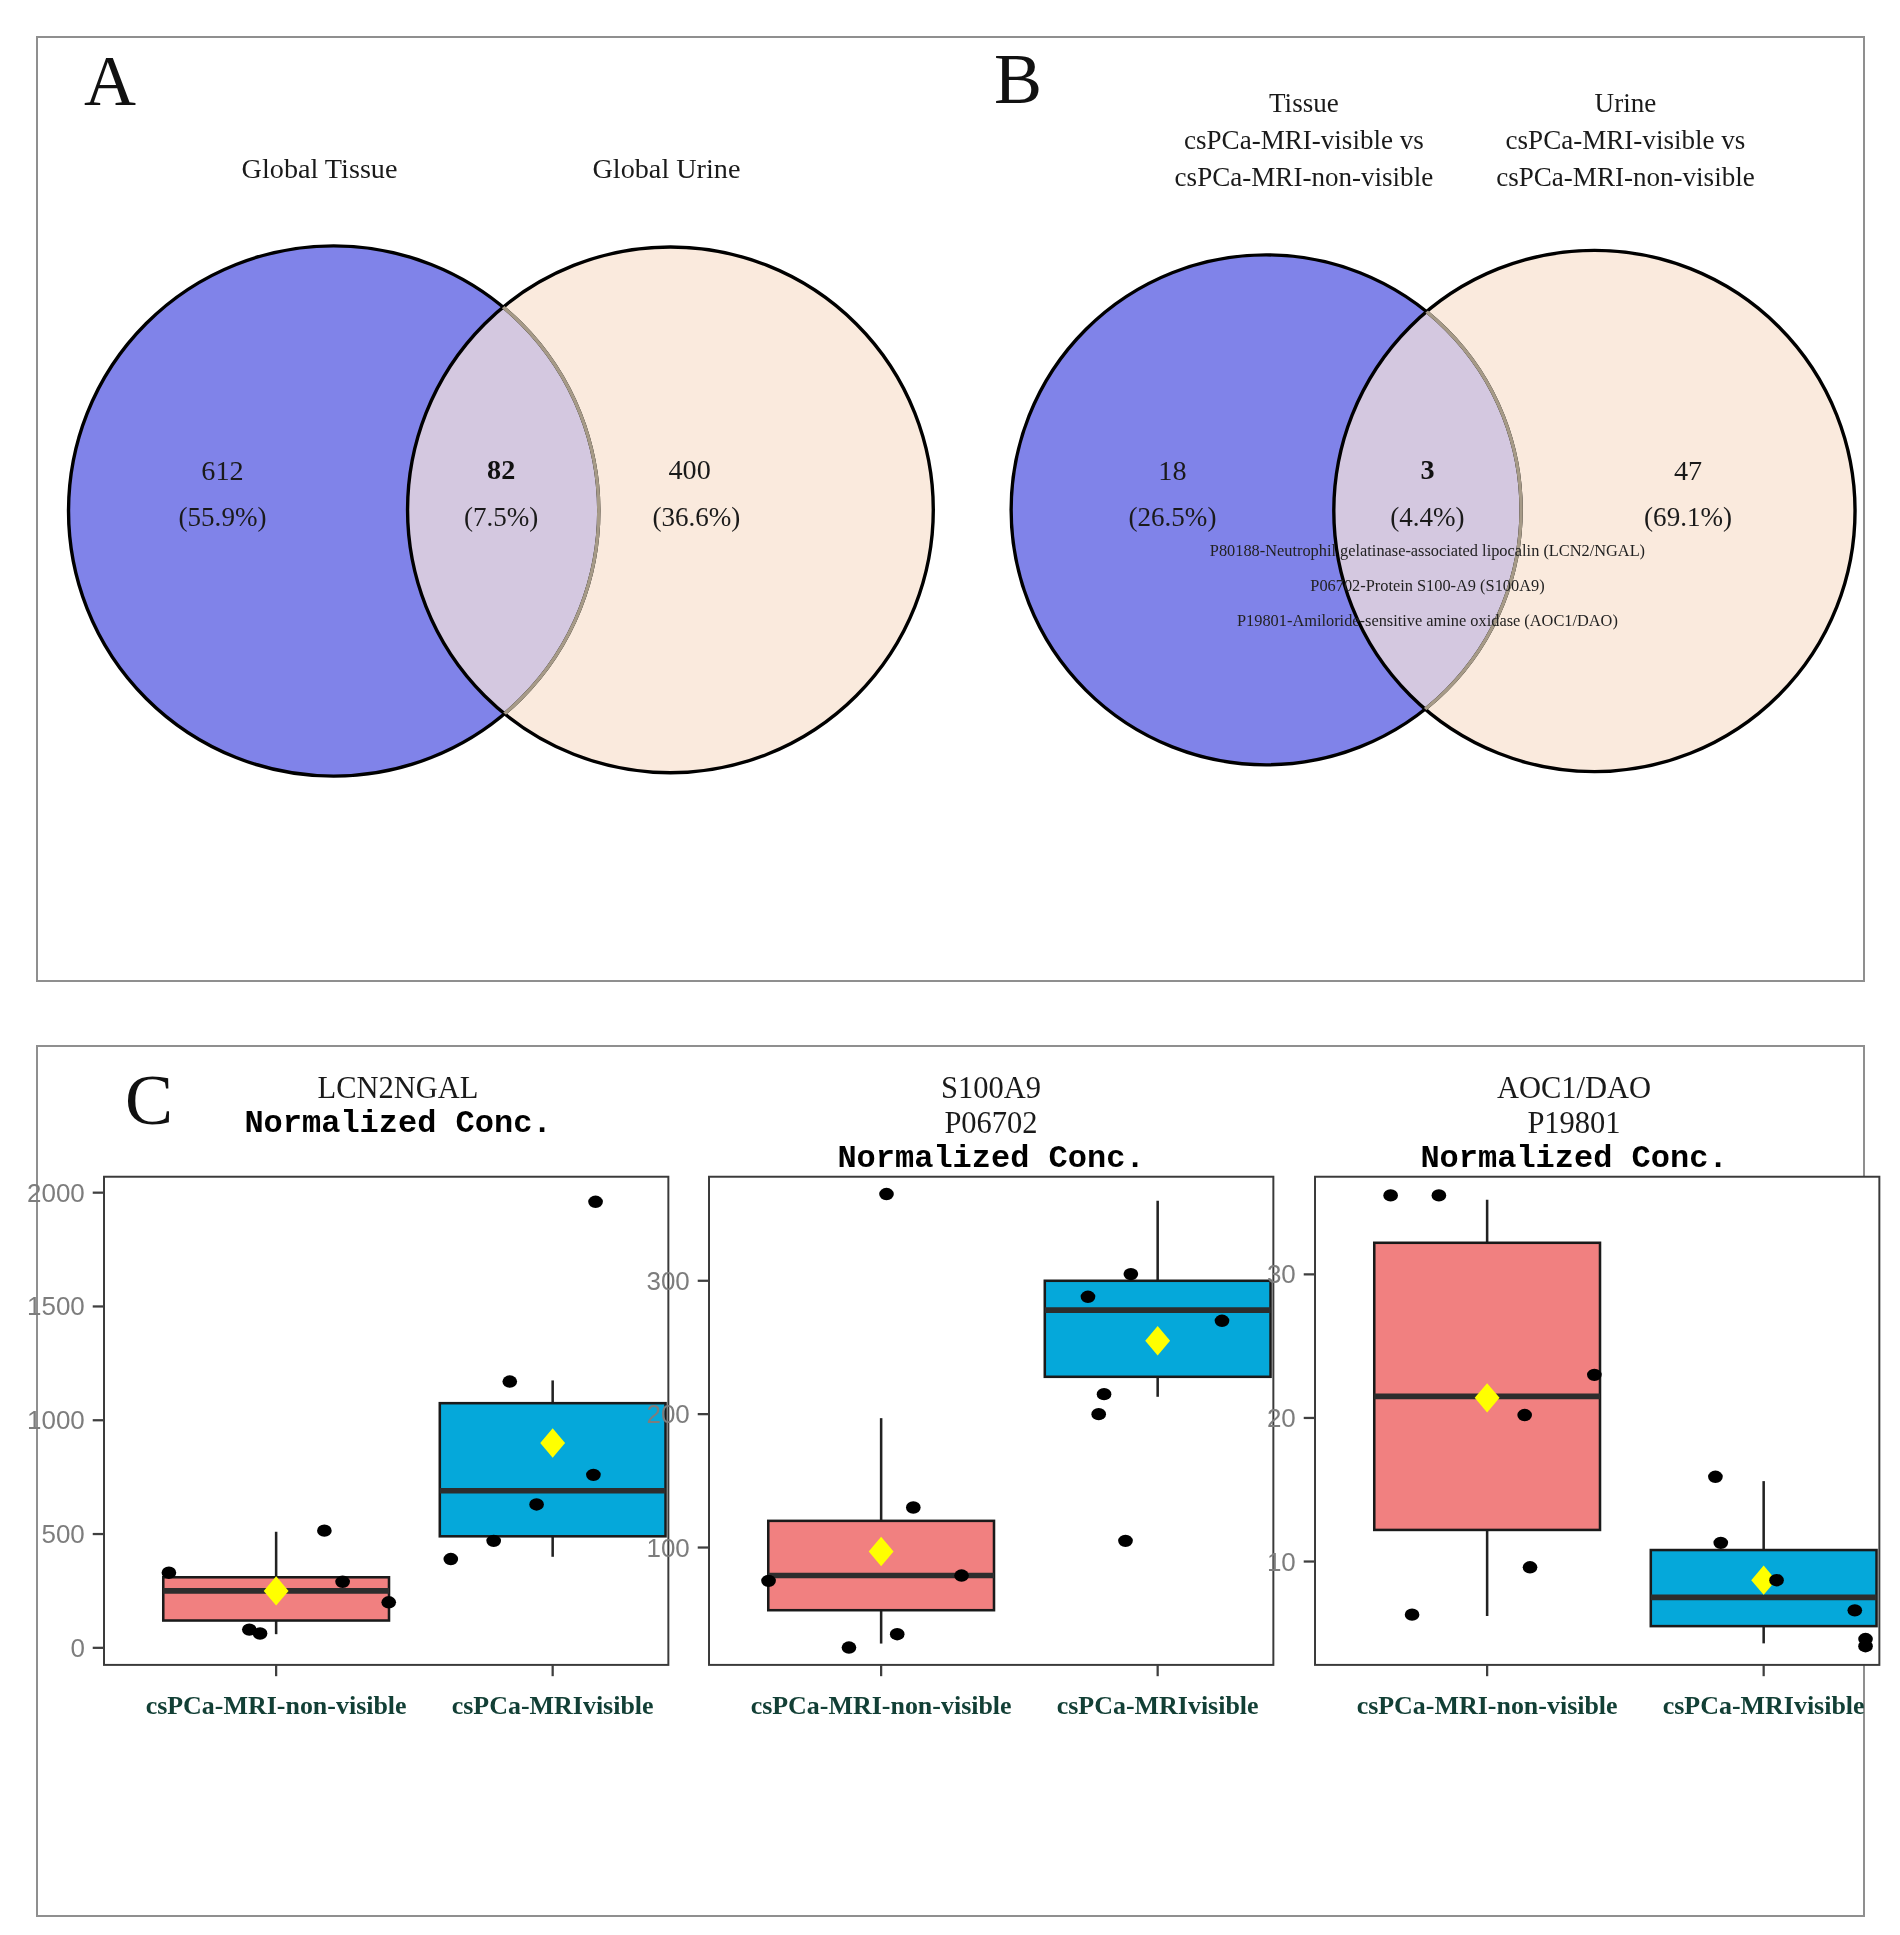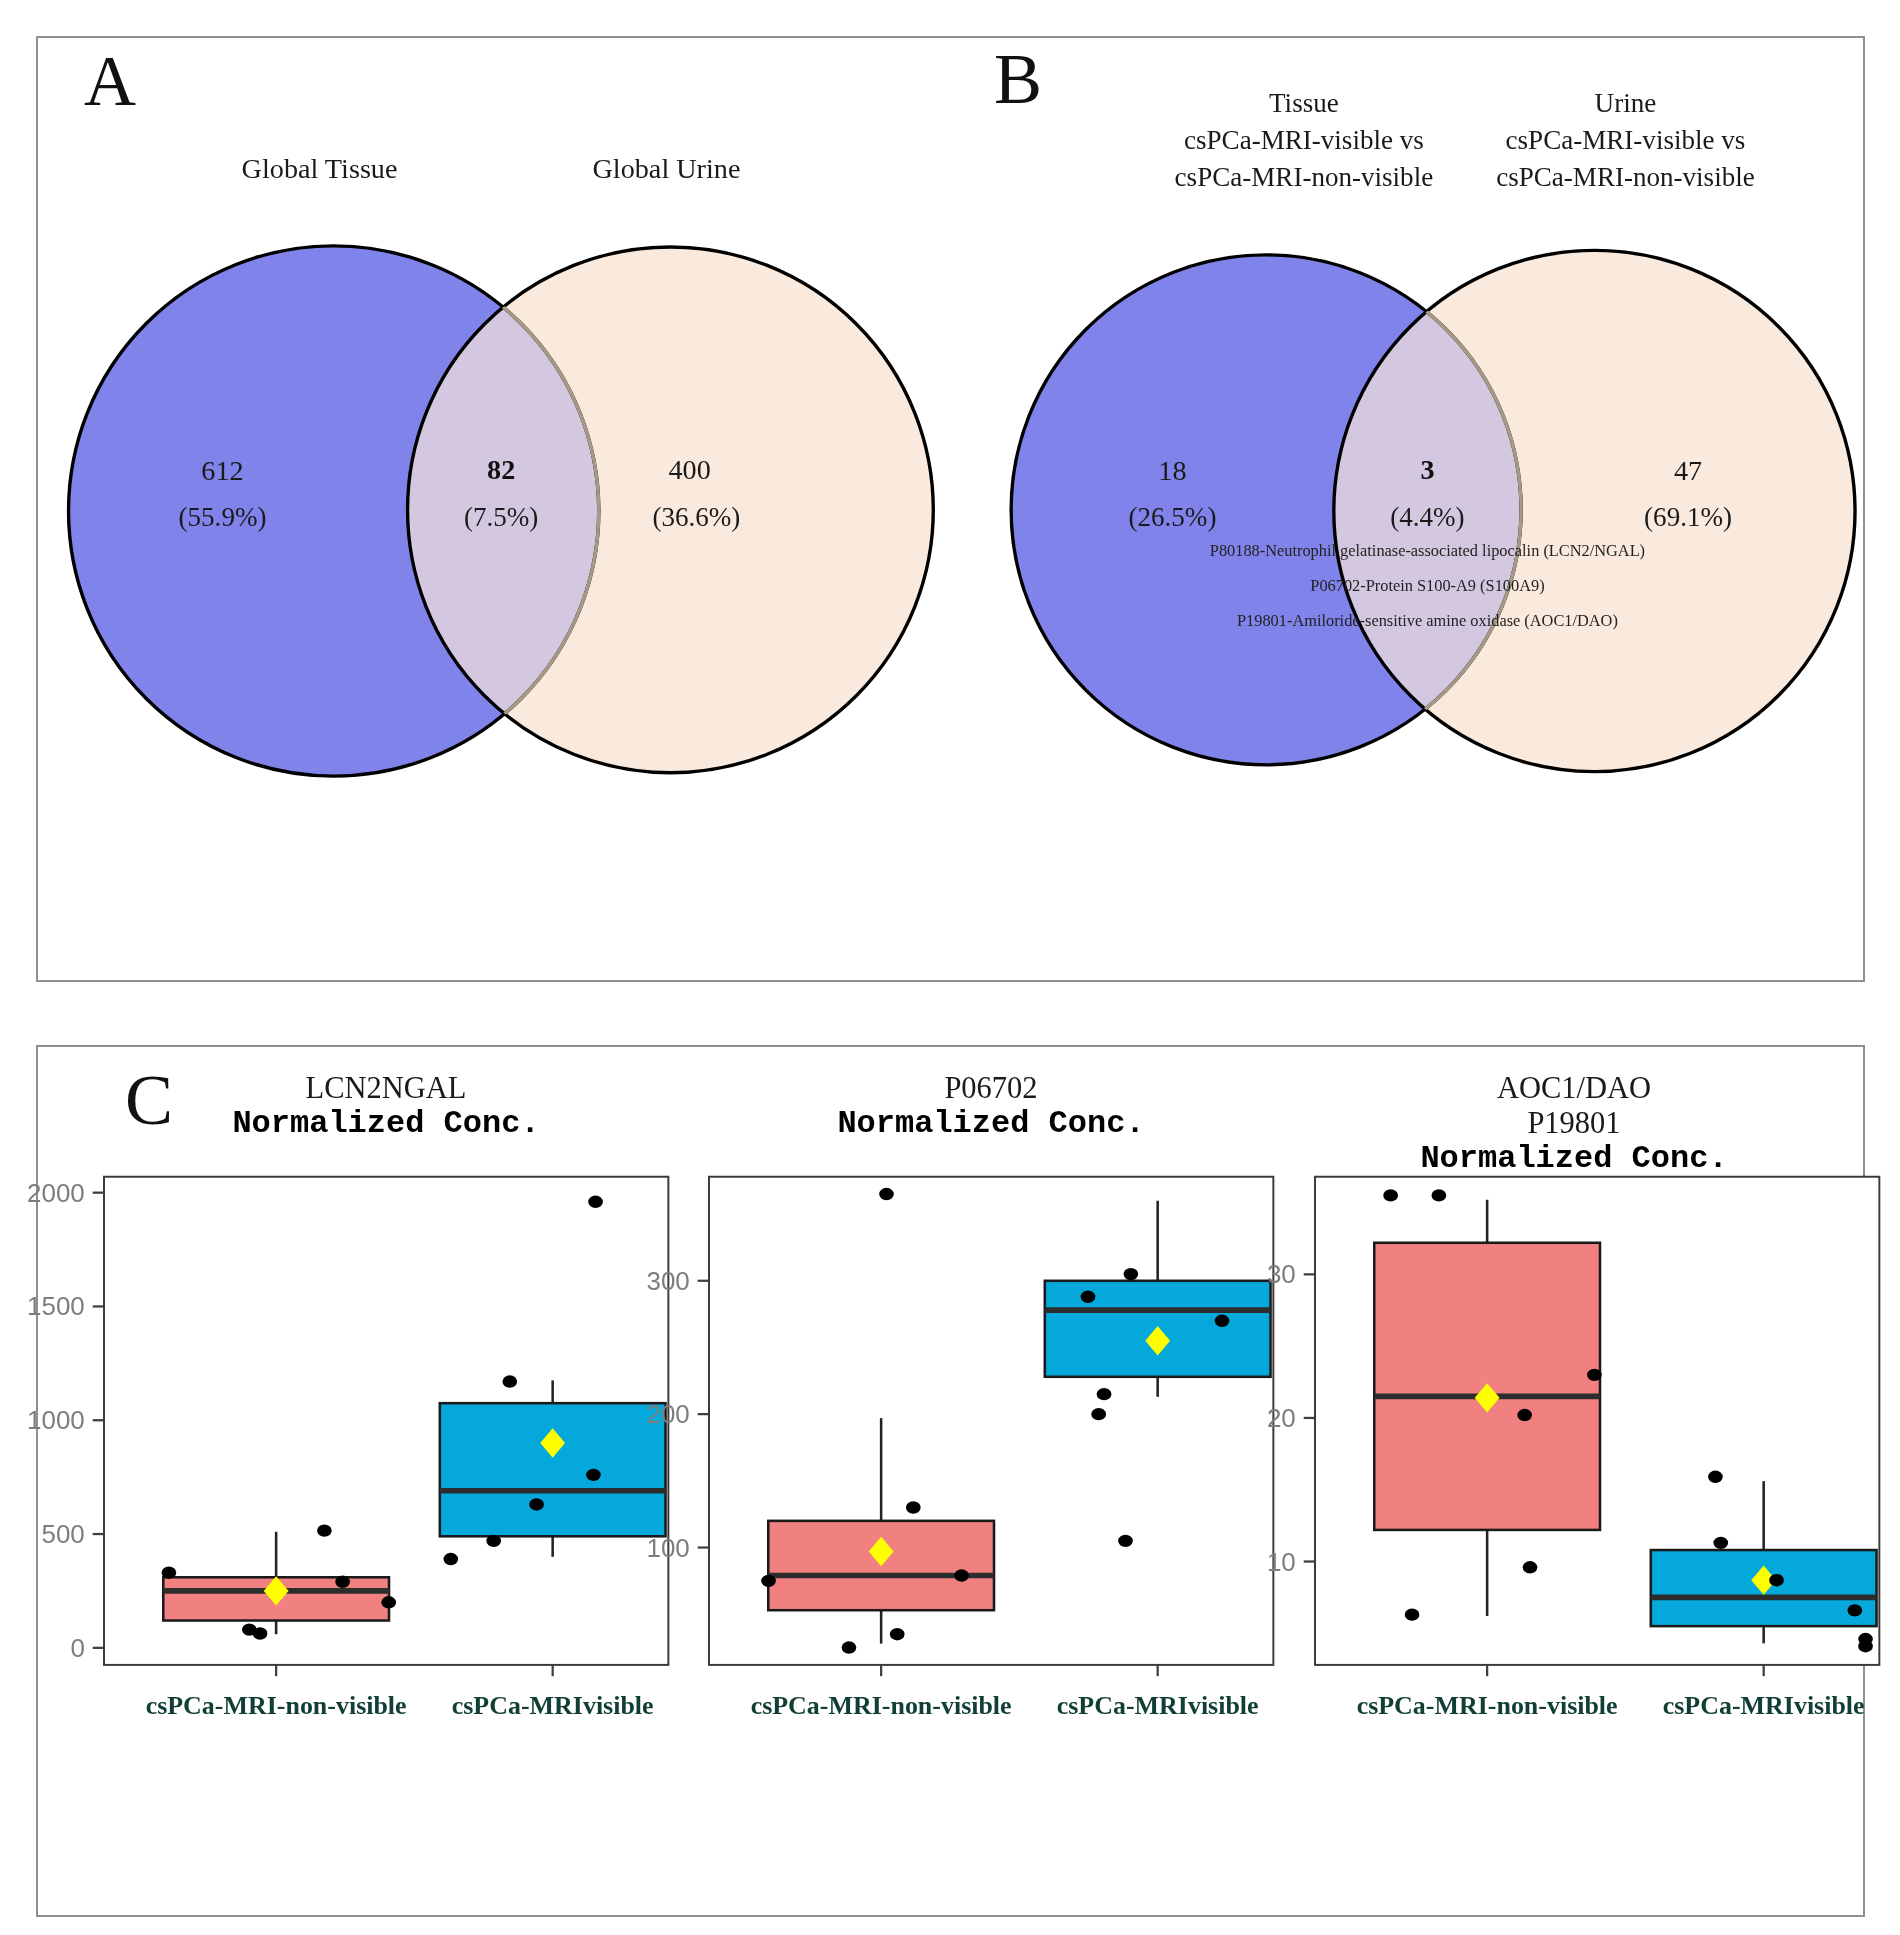--- a/index.html
+++ b/index.html
@@ -10,21 +10,21 @@
   #bottom-panel{left:36px;top:1045px;width:1829px;height:872px;}
   #venn-svg{position:absolute;left:36px;top:36px;}
   .panel-letter{position:absolute;font-family:"Liberation Serif",serif;font-size:72px;color:#111;line-height:1;}
   #letter-a{left:84px;top:45px;}
   #letter-b{left:994px;top:43px;}
   #letter-c{left:125px;top:1064px;}
   .plot-title{position:absolute;width:564px;text-align:center;top:1071px;}
   .plot-title .t-serif{font-family:"Liberation Serif",serif;font-size:30.5px;line-height:35px;color:#1a1a1a;}
   .plot-title .t-sans{font-family:Liberation Mono, monospace;font-weight:bold;font-size:32px;line-height:35px;color:#000;}
   .boxplot-holder{position:absolute;top:1171px;width:649px;height:573px;}
-  #plot-title-0{left:104px;text-align:center;} #plot-title-1{left:709px;} #plot-title-2{left:1292px;}
+  #plot-title-0{left:116px;text-align:center;} #plot-title-1{left:709px;} #plot-title-2{left:1292px;}
   #boxplot-0{left:25.4px;} #boxplot-1{left:630px;} #boxplot-2{left:1236px;}
   text{user-select:none;}
 </style>
 </head>
 <body>
 
 <div id="top-panel" class="panel-border"></div>
 
 <svg id="venn-svg" width="1829" height="946" viewBox="0 0 3241 1677">
   <defs>
@@ -103,20 +103,21 @@
 <div class="panel-letter" id="letter-b">B</div>
 
 <div id="bottom-panel" class="panel-border"></div>
 <div class="panel-letter" id="letter-c">C</div>
 
 <div class="plot-title" id="plot-title-0">
     <div class="t-serif">LCN2NGAL</div>
     <div class="t-sans">Normalized Conc.</div>
   </div>
 <div class="plot-title" id="plot-title-1">
+    <div class="t-serif">S100A9</div>
     <div class="t-serif">P06702</div>
     <div class="t-sans">Normalized Conc.</div>
   </div>
 <div class="plot-title" id="plot-title-2">
     <div class="t-serif">AOC1/DAO</div>
     <div class="t-serif">P19801</div>
     <div class="t-sans">Normalized Conc.</div>
   </div>
 
 <div class="boxplot-holder" id="boxplot-0"><svg width="649" height="573" viewBox="0 0 1150 1015">

